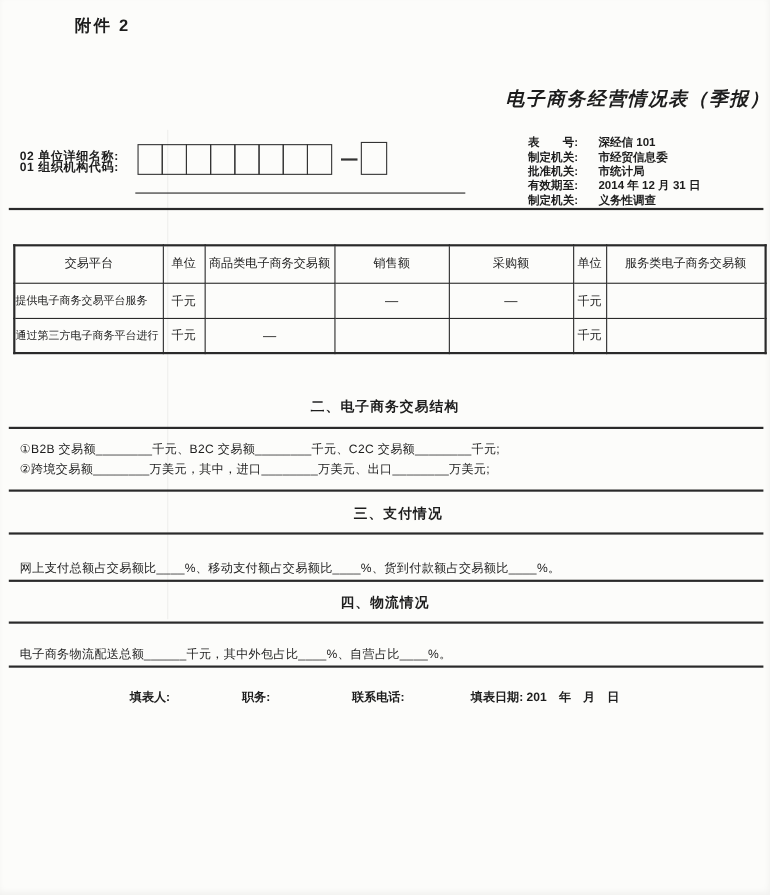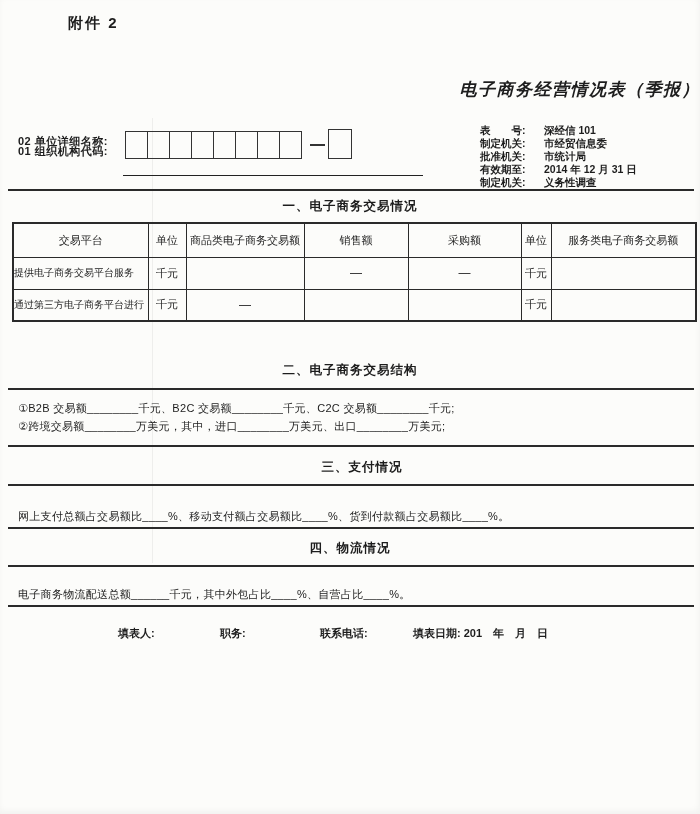--- a/index.html
+++ b/index.html
@@ -99,21 +99,20 @@
       <span class="meta-value">2014 年 12 月 31 日</span>
     </div>
     <div class="meta-row">
       <span class="meta-label">制定机关:</span>
       <span class="meta-value">义务性调查</span>
     </div>
   </div>
 
   <div class="hr thick" style="top:189px;"></div>
 
-  <div class="section-title" style="top:198px;">一、电子商务交易情况</div>
 
   <table class="s1">
     <colgroup>
       <col style="width:135px">
         <col style="width:38px">
         <col style="width:118px">
       <col style="width:104px">
         <col style="width:113px">
         <col style="width:30px">
         <col style="width:145px">
@@ -161,14 +160,14 @@
   <div class="hr thick" style="top:527px;"></div>
 
   <div class="section-title" style="top:540px;">四、物流情况</div>
   <div class="hr thick" style="top:565px;"></div>
   <div class="fill-line" style="top:587px;">电子商务物流配送总额______千元，其中外包占比____%、自营占比____%。</div>
   <div class="hr thick" style="top:605px;"></div>
 
   <div class="footer-item" style="left:118px;">填表人:</div>
   <div class="footer-item" style="left:220px;">职务:</div>
   <div class="footer-item" style="left:320px;">联系电话:</div>
-  <div class="footer-item" style="left:413px;">填表日期: 201　年　月　日</div>
+  <div class="footer-item" style="left:428px;">填表日期: 201　年　月　日</div>
 </div>
 
 </body></html>

